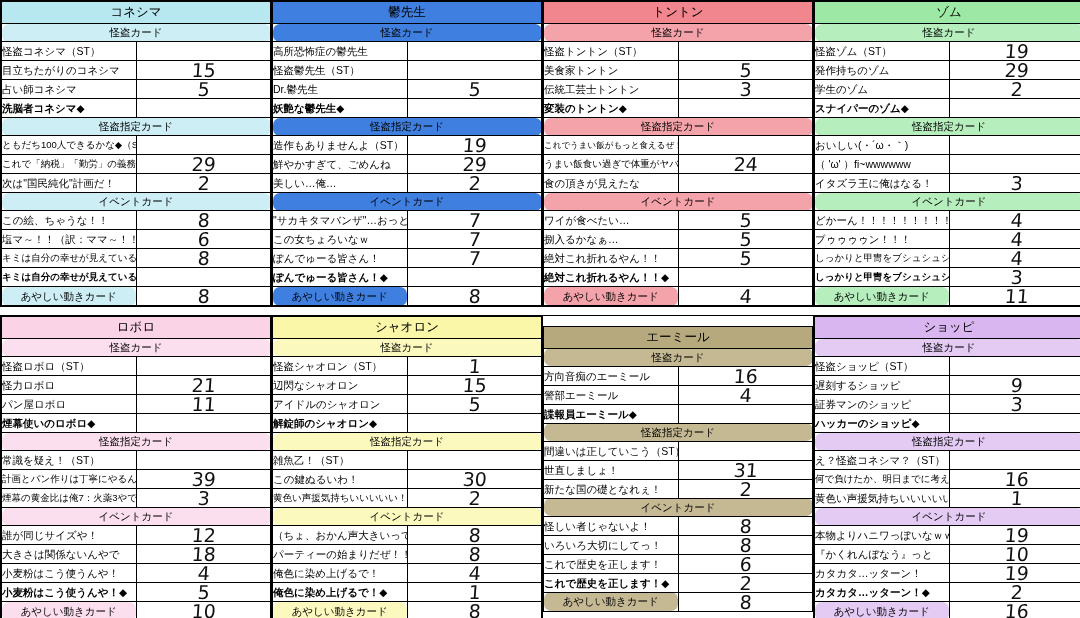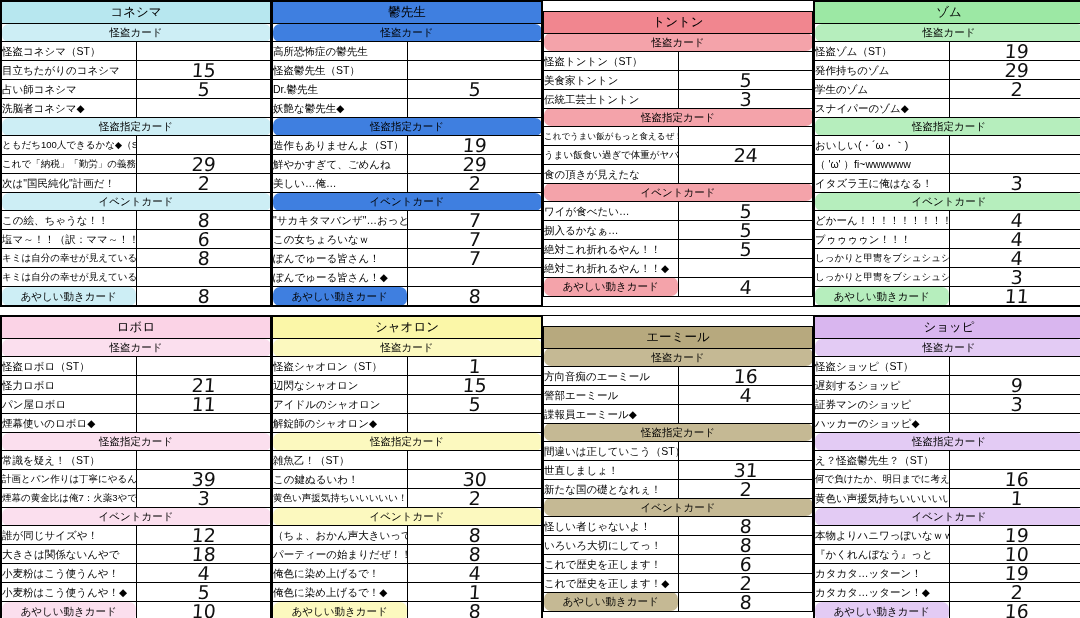--- a/index.html
+++ b/index.html
@@ -4,21 +4,21 @@
 <style>
   html,body{margin:0;padding:0;background:#ffffff;}
   body{font-family:"Liberation Sans","DejaVu Sans",sans-serif;}
   #sheet{width:1080px;height:618px;position:relative;overflow:hidden;background:#fff;}
   table.grid{border-collapse:collapse;width:1080px;table-layout:fixed;}
   table.grid td{border:1px solid #000;padding:0;vertical-align:middle;}
   .blk{width:270px;}
   .hdr{text-align:center;font-size:12.5px;height:21px;line-height:21px;}
   .sub{text-align:center;font-size:10.5px;height:17px;line-height:17px;border-radius:7px;}
   .row{font-size:10.5px;height:18px;line-height:18px;white-space:nowrap;overflow:hidden;}
-  .bold{font-weight:normal;}
+  .bold{font-weight:bold;}
   .num{width:36px;text-align:center;font-size:19px;line-height:18px;font-family:"DejaVu Sans",sans-serif;}
   .numwrap{display:block;text-align:center;font-size:19px;color:#111;transform:skewX(-4deg);}
   .sm{font-size:9.5px;}
   .xsm{font-size:8.5px;}
   .spacer{height:8px;border:none !important;}
   .blocktable{border-collapse:collapse;width:270px;table-layout:fixed;}
   .blocktable td{border:1px solid #000;padding:0;}
   .txt{padding-left:3px;}
 </style>
 </head>
@@ -234,20 +234,26 @@
                       <span class="numwrap">5</span>
                     </td>
                   </tr>
                   <tr>
                     <td class="row txt">伝統工芸士トントン</td>
                     <td class="num">
                       <span class="numwrap">3</span>
                     </td>
                   </tr>
                   <tr>
+                    <td class="row txt bold">変装のトントン◆</td>
+                    <td class="num">
+                      <span class="numwrap"></span>
+                    </td>
+                  </tr>
+                  <tr>
                     <td colspan="2" class="sub" style="background:#f4a3aa">怪盗指定カード</td>
                   </tr>
                   <tr>
                     <td class="row txt xsm">これでうまい飯がもっと食えるぜ！（ST）</td>
                     <td class="num">
                       <span class="numwrap"></span>
                     </td>
                   </tr>
                   <tr>
                     <td class="row txt sm">うまい飯食い過ぎで体重がヤバいわ</td>
@@ -696,21 +702,21 @@
                   <tr>
                     <td class="row txt bold">ハッカーのショッピ◆</td>
                     <td class="num">
                       <span class="numwrap"></span>
                     </td>
                   </tr>
                   <tr>
                     <td colspan="2" class="sub" style="background:#e3cbf4">怪盗指定カード</td>
                   </tr>
                   <tr>
-                    <td class="row txt">え？怪盗鬱先生？（ST）</td>
+                    <td class="row txt">え？怪盗コネシマ？（ST）</td>
                     <td class="num">
                       <span class="numwrap"></span>
                     </td>
                   </tr>
                   <tr>
                     <td class="row txt sm">何で負けたか、明日までに考えといて…</td>
                     <td class="num">
                       <span class="numwrap">16</span>
                     </td>
                   </tr>

